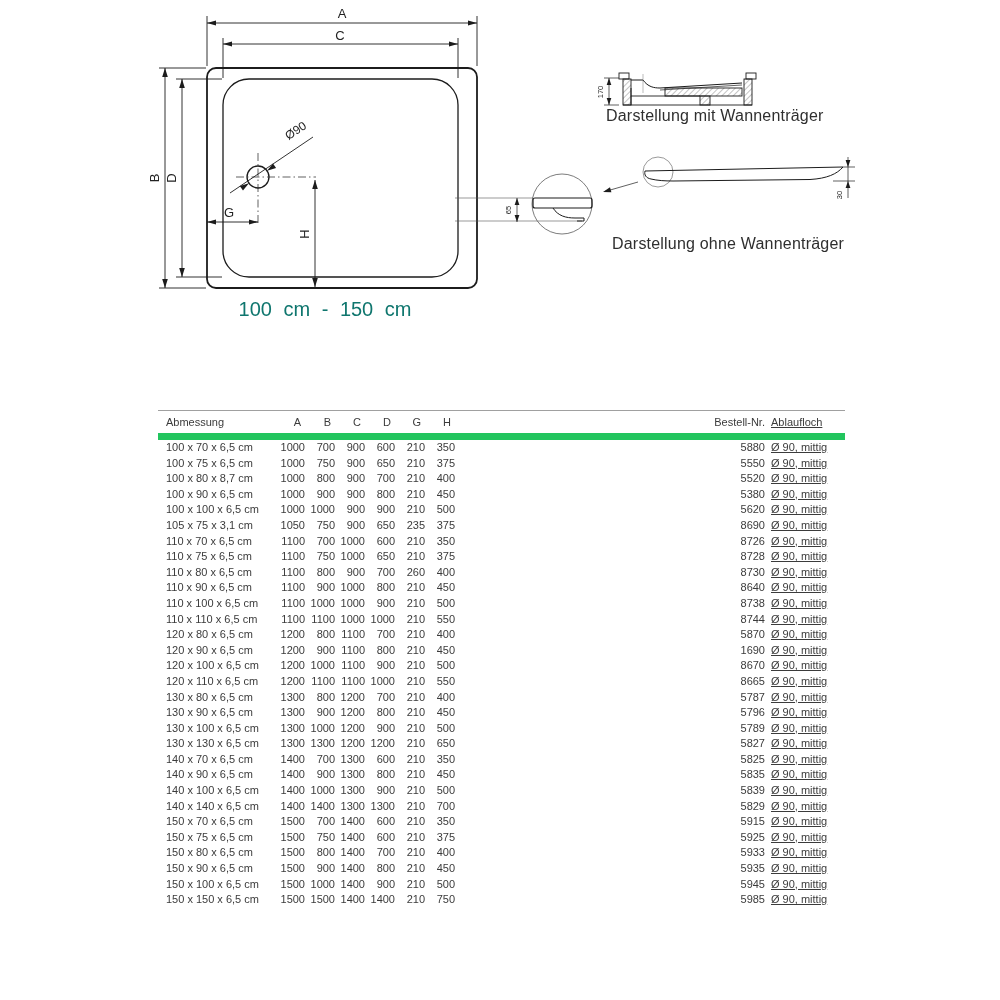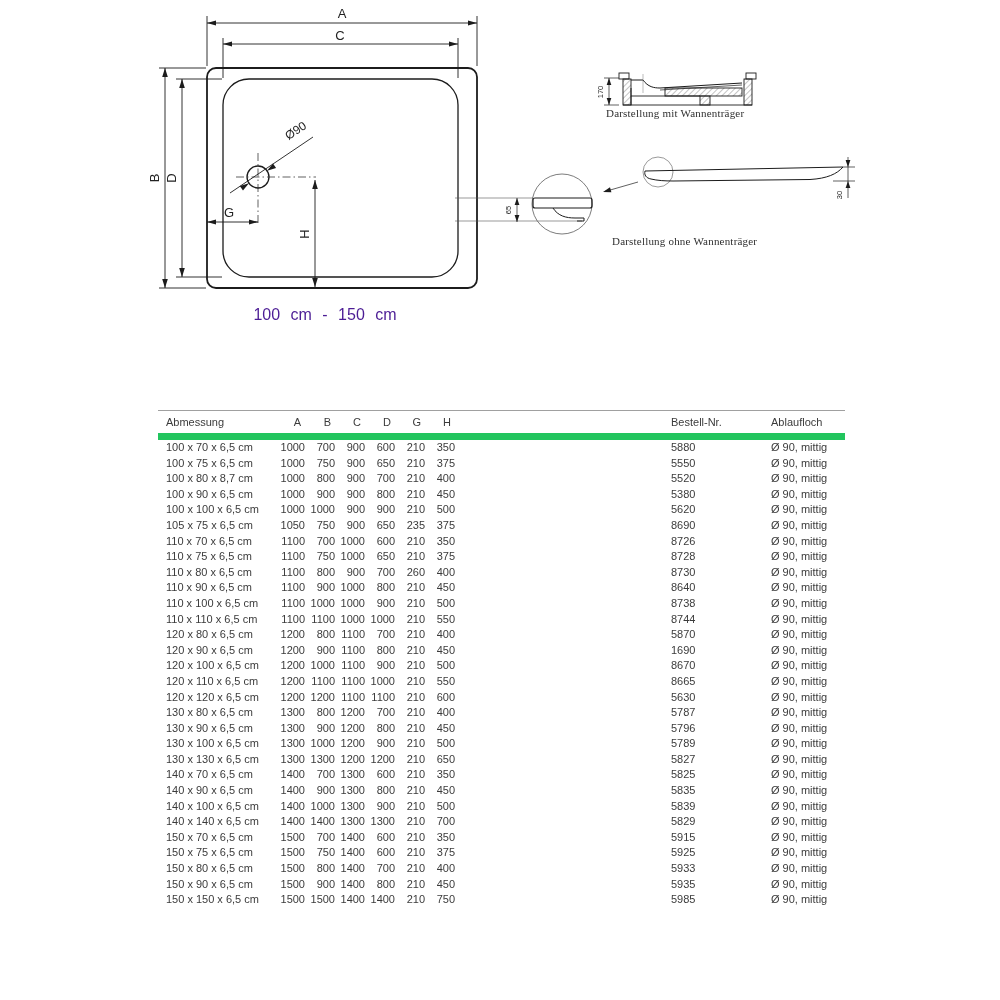--- a/index.html
+++ b/index.html
@@ -3,37 +3,37 @@
 <meta charset="utf-8">
 <style>
   html,body{margin:0;padding:0;background:#fff;}
   .page{position:relative;width:1000px;height:1000px;background:#fff;overflow:hidden;
         font-family:"Liberation Sans", sans-serif;color:#3b3b3b;}
   svg{position:absolute;overflow:visible;}
   svg text{font-family:"Liberation Sans", sans-serif;fill:#222;}
   .plan{left:140px;top:0;}
   .detail1{left:595px;top:58px;}
   .detail2{left:455px;top:145px;}
-  .size-range{position:absolute;left:195px;top:306px;width:260px;text-align:center;
-              font-size:16px;color:#4c1d95;word-spacing:6px;}
-  .caption{position:absolute;font-size:11px;color:#2f2f2f;letter-spacing:.2px;font-family:Liberation Serif, serif;}
+  .size-range{position:absolute;left:195px;top:298px;width:260px;text-align:center;
+              font-size:20px;color:#0f766e;word-spacing:6px;}
+  .caption{position:absolute;font-size:16px;color:#2f2f2f;letter-spacing:.2px;}
   .cap1{left:606px;top:107px;}
   .cap2{left:612px;top:235px;}
   .dim-table{position:absolute;left:158px;top:410px;width:687px;border-collapse:collapse;
              table-layout:fixed;border-top:1px solid #a0a0a0;font-size:11px;color:#3b3b3b;}
   .dim-table th,.dim-table td{padding:0;margin:0;font-weight:normal;white-space:nowrap;
              height:15.6px;line-height:15.6px;font-size:11px;}
   .dim-table thead th{height:22px;line-height:22px;border-bottom:7px solid #22c55e;}
   .dim-table .c0{text-align:left;padding-left:8px;}
   .dim-table td.c1,.dim-table td.c2,.dim-table td.c3,
   .dim-table td.c4,.dim-table td.c5,.dim-table td.c6{text-align:right;}
   .dim-table th.c1,.dim-table th.c2,.dim-table th.c3,
   .dim-table th.c4,.dim-table th.c5,.dim-table th.c6{text-align:right;padding-right:4px;}
-  .dim-table .c7{text-align:left;padding-left:6px;}
-  .dim-table .c8{text-align:left;padding-left:6px;}
+  .dim-table .c7{text-align:right;padding-left:6px;}
+  .dim-table .c8{text-align:left;padding-left:6px;text-decoration:underline;}
 </style>
 </head>
 <body>
 
 <div class="page">
 
   <svg class="plan" width="400" height="345" viewBox="0 0 400 345">
     <g stroke="#1c1c1c" fill="none" stroke-width="1">
 
       <rect x="67" y="68" width="270" height="220" rx="9" stroke-width="1.8"></rect>
@@ -268,21 +268,21 @@
           <td class="c2">1000</td>
           <td class="c3">900</td>
           <td class="c4">900</td>
           <td class="c5">210</td>
           <td class="c6">500</td>
           <td class="spacer"></td>
           <td class="c7">5620</td>
           <td class="c8">Ø 90, mittig</td>
         </tr>
         <tr>
-          <td class="c0">105 x 75 x 6,5 cm</td>
+          <td class="c0">105 x 75 x 3,1 cm</td>
           <td class="c1">1050</td>
           <td class="c2">750</td>
           <td class="c3">900</td>
           <td class="c4">650</td>
           <td class="c5">235</td>
           <td class="c6">375</td>
           <td class="spacer"></td>
           <td class="c7">8690</td>
           <td class="c8">Ø 90, mittig</td>
         </tr>
@@ -400,32 +400,20 @@
           <td class="c2">1100</td>
           <td class="c3">1100</td>
           <td class="c4">1000</td>
           <td class="c5">210</td>
           <td class="c6">550</td>
           <td class="spacer"></td>
           <td class="c7">8665</td>
           <td class="c8">Ø 90, mittig</td>
         </tr>
         <tr>
-          <td class="c0">120 x 120 x 6,5 cm</td>
-          <td class="c1">1200</td>
-          <td class="c2">1200</td>
-          <td class="c3">1100</td>
-          <td class="c4">1100</td>
-          <td class="c5">210</td>
-          <td class="c6">600</td>
-          <td class="spacer"></td>
-          <td class="c7">5630</td>
-          <td class="c8">Ø 90, mittig</td>
-        </tr>
-        <tr>
           <td class="c0">130 x 80 x 6,5 cm</td>
           <td class="c1">1300</td>
           <td class="c2">800</td>
           <td class="c3">1200</td>
           <td class="c4">700</td>
           <td class="c5">210</td>
           <td class="c6">400</td>
           <td class="spacer"></td>
           <td class="c7">5787</td>
           <td class="c8">Ø 90, mittig</td>
@@ -556,20 +544,32 @@
           <td class="c2">900</td>
           <td class="c3">1400</td>
           <td class="c4">800</td>
           <td class="c5">210</td>
           <td class="c6">450</td>
           <td class="spacer"></td>
           <td class="c7">5935</td>
           <td class="c8">Ø 90, mittig</td>
         </tr>
         <tr>
+          <td class="c0">150 x 100 x 6,5 cm</td>
+          <td class="c1">1500</td>
+          <td class="c2">1000</td>
+          <td class="c3">1400</td>
+          <td class="c4">900</td>
+          <td class="c5">210</td>
+          <td class="c6">500</td>
+          <td class="spacer"></td>
+          <td class="c7">5945</td>
+          <td class="c8">Ø 90, mittig</td>
+        </tr>
+        <tr>
           <td class="c0">150 x 150 x 6,5 cm</td>
           <td class="c1">1500</td>
           <td class="c2">1500</td>
           <td class="c3">1400</td>
           <td class="c4">1400</td>
           <td class="c5">210</td>
           <td class="c6">750</td>
           <td class="spacer"></td>
           <td class="c7">5985</td>
           <td class="c8">Ø 90, mittig</td>

